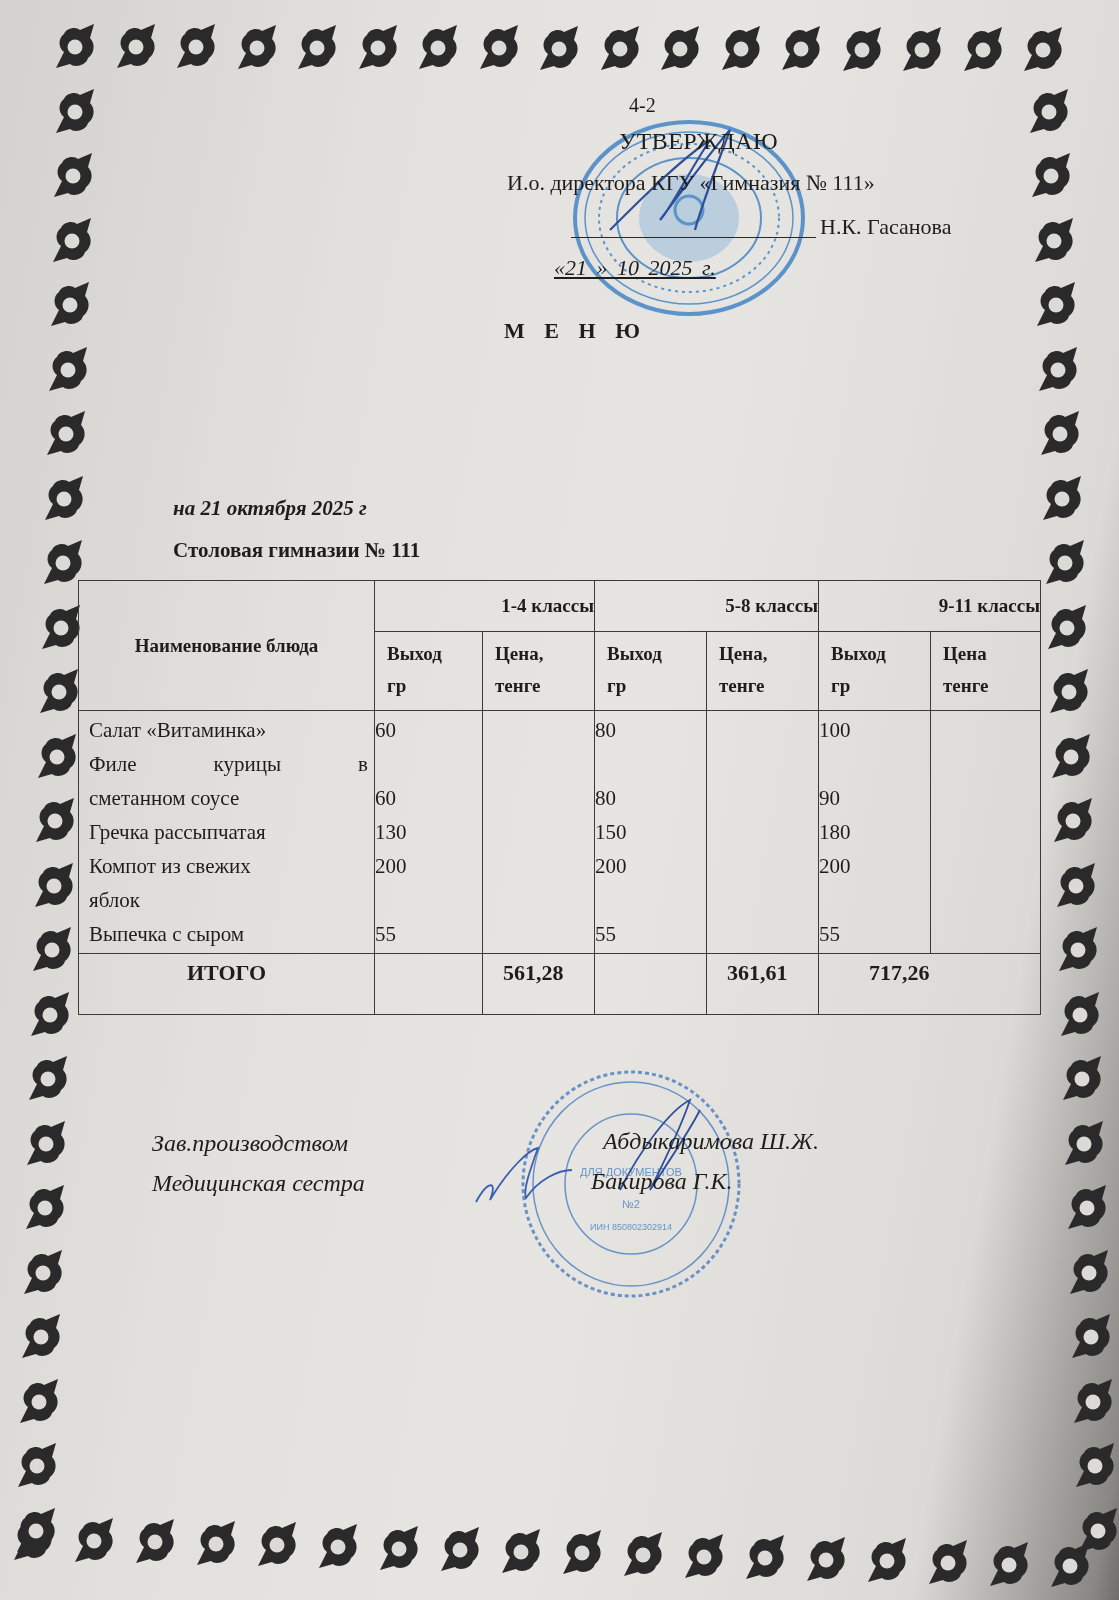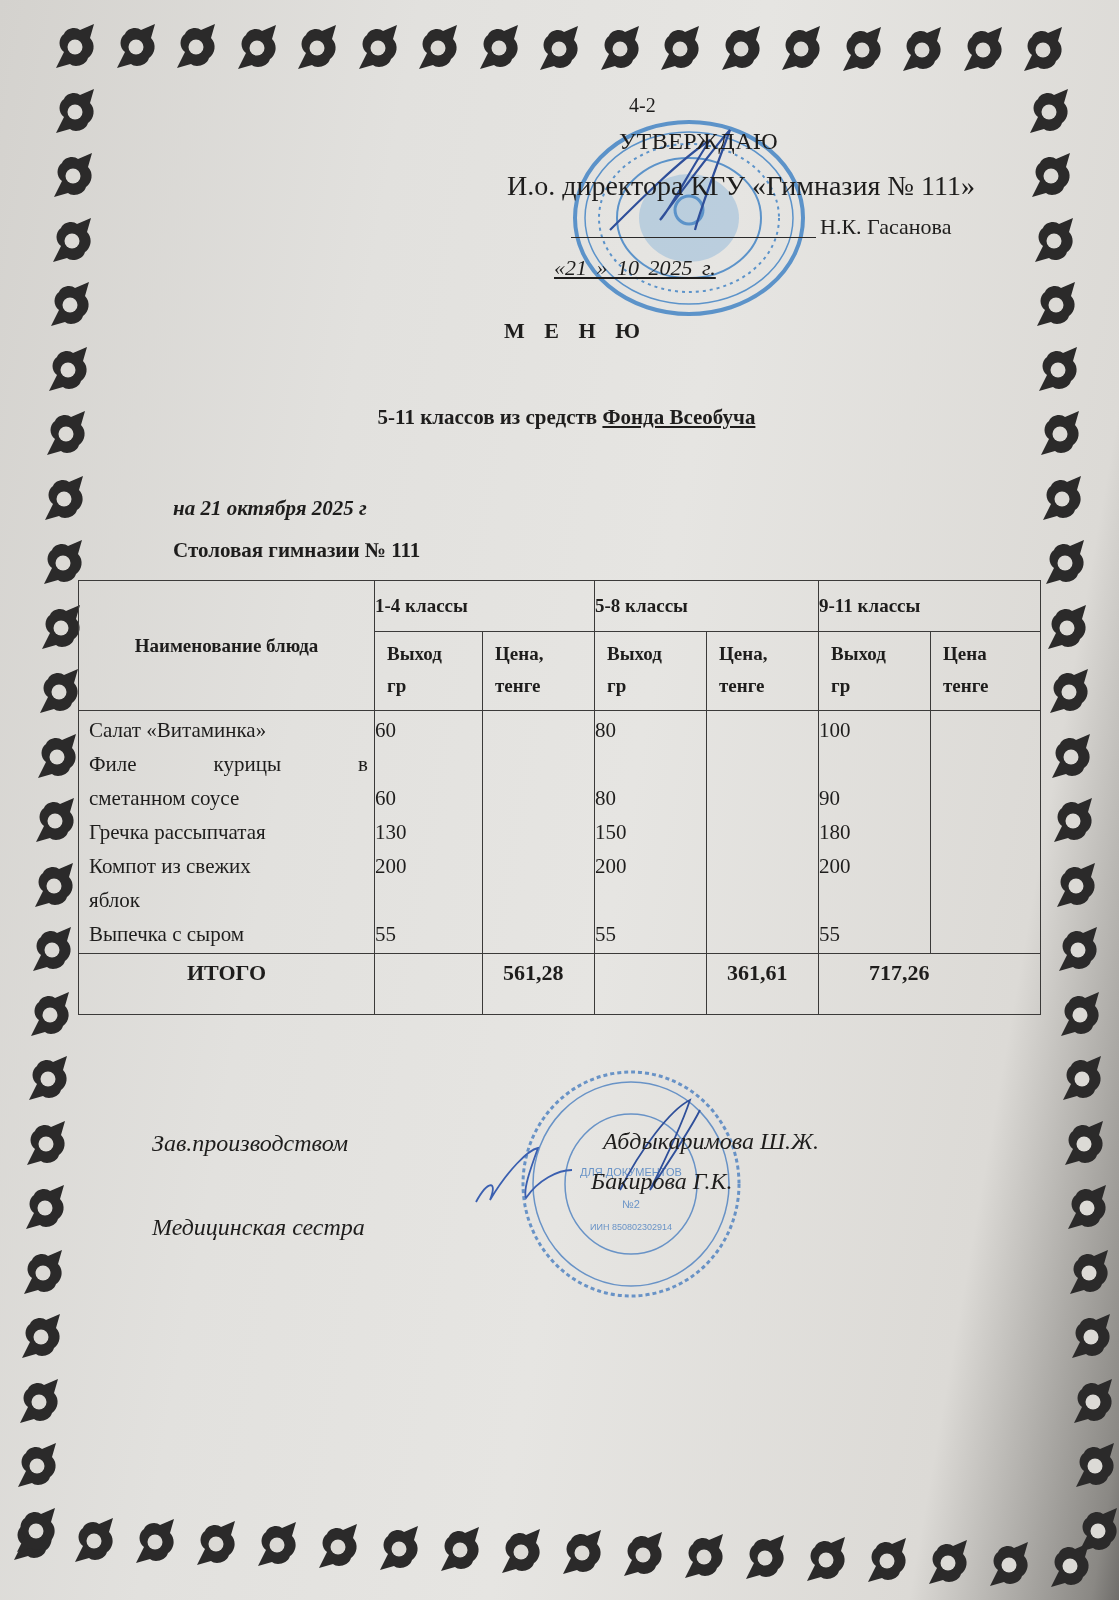--- a/index.html
+++ b/index.html
@@ -12,21 +12,21 @@
     .paper { position: absolute; left: 0; top: 0; width: 1119px; height: 1600px; }
     
     .orn { position: absolute; width: 50px; height: 50px; }
     .orn svg { width: 100%; height: 100%; display: block; }
     .abs { position: absolute; white-space: nowrap; }
     .u { text-decoration: underline; }
 
     
     #code { left: 629px; top: 94px; font-size: 20px; }
     #approve { left: 619px; top: 128px; font-size: 24px; letter-spacing: 0.5px; }
-    #director { left: 507px; top: 170px; font-size: 28px; }
+    #director { left: 507px; top: 170px; font-size: 22px; }
     #sigline { left: 571px; top: 237px; width: 245px; border-bottom: 1.5px solid #2a2928; height: 0; }
     #director-name { left: 820px; top: 214px; font-size: 22px; }
     #approve-date { left: 554px; top: 255px; font-size: 22px; font-style: italic; text-decoration: underline; word-spacing: 4px; }
 
     
     #title { left: 0; width: 1119px; text-align: center; top: 318px; font-size: 22px; font-weight: bold; letter-spacing: 7px; padding-left: 32px; box-sizing: border-box; }
     #subtitle1 { left: 0; width: 1119px; text-align: center; top: 364px; font-size: 21px; font-weight: bold; padding-left: 10px; box-sizing: border-box; }
     #subtitle2 { left: 0; width: 1119px; text-align: center; top: 405px; font-size: 21px; font-weight: bold; padding-left: 14px; box-sizing: border-box; }
 
     #menu-date { left: 173px; top: 496px; font-size: 21px; font-style: italic; font-weight: bold; }
@@ -34,35 +34,35 @@
 
     
     #menu-table {
       position: absolute; left: 78px; top: 580px; width: 962px;
       border-collapse: collapse; table-layout: fixed;
       font-family: "Liberation Serif", "DejaVu Serif", serif;
     }
     #menu-table td, #menu-table th { border: 1.5px solid #3b3a39; padding: 0; vertical-align: top; }
     #menu-table th { font-weight: bold; font-size: 19px; }
     .th-name { text-align: center; vertical-align: middle !important; }
-    .th-group { height: 50px; text-align: left; vertical-align: middle !important; margin-left: 8px; }
+    .th-group { height: 50px; text-align: right; vertical-align: middle !important; margin-left: 8px; }
     .th-sub { height: 72px; text-align: left; padding: 6px 0 0 12px !important; line-height: 32px; }
     .body-cell { font-size: 21px; line-height: 34px; }
     .dish-cell { padding: 2px 6px 2px 10px !important; text-align: left; }
     .dish-line { display: block; }
     .dish-justify { display: flex; justify-content: space-between; }
     .qty-cell { text-align: left; padding-top: 2px !important; }
     .qty-line { display: block; height: 34px; }
     .total-row td { height: 54px; font-weight: bold; font-size: 22px; vertical-align: top; }
     .total-label { text-align: center; padding-top: 6px !important; }
     .total-val { text-align: left; padding: 6px 0 0 20px !important; }
 
     
     #chef-role { left: 152px; top: 1130px; font-size: 24px; font-style: italic; }
-    #nurse-role { left: 152px; top: 1170px; font-size: 24px; font-style: italic; margin-top: 44px; }
+    #nurse-role { left: 152px; top: 1170px; font-size: 24px; font-style: italic; }
     #chef-name { left: 603px; top: 1128px; font-size: 24px; font-style: italic; }
     #nurse-name { left: 591px; top: 1168px; font-size: 24px; font-style: italic; }
 
     .stamp { position: absolute; border-radius: 50%; pointer-events: none; opacity: 0.8; }
     .stamp svg { width: 100%; height: 100%; display: block; }
     .sig { position: absolute; pointer-events: none; }
   </style>
 </head>
 <body>
 
@@ -575,21 +575,20 @@
     <path d="M10 110 C40 80, 80 40, 110 20 C90 50, 70 90, 60 100 C90 60, 120 20, 130 10 C115 50, 100 90, 95 110" fill="none" stroke="#2f4f9a" stroke-width="2.2"></path>
   </svg>
 
   <div id="approve" class="abs">УТВЕРЖДАЮ</div>
   <div id="director" class="abs">И.о. директора КГУ «Гимназия № 111»</div>
   <div id="sigline" class="abs"></div>
   <div id="director-name" class="abs">Н.К. Гасанова</div>
   <div id="approve-date" class="abs">«21 » 10    2025 г.</div>
 
   <div id="title" class="abs">М Е Н Ю</div>
-  <div id="subtitle2" class="abs"><span>5-11 классов из средств </span><span class="u">Фонда Всеобуча</span></div>
 
   <div id="menu-date" class="abs">на 21 октября 2025 г</div>
   <div id="canteen" class="abs">Столовая гимназии № 111</div>
 
   <table id="menu-table">
     <colgroup>
       <col style="width:296px">
       <col style="width:108px">
       <col style="width:112px">
       <col style="width:112px">

